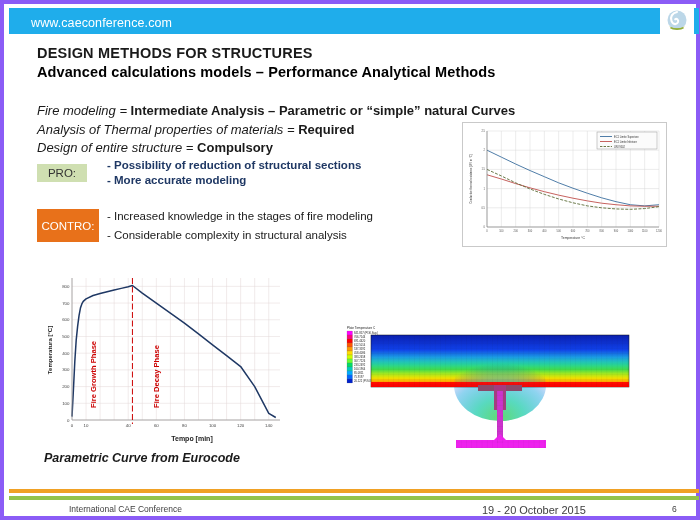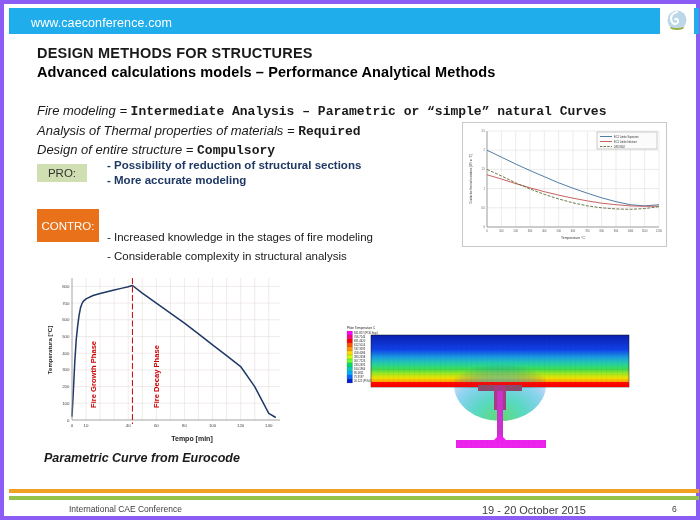--- a/index.html
+++ b/index.html
@@ -18,31 +18,31 @@
   .hdr-logo svg{display:block;}
 
   
   .h1{position:absolute;left:33px;top:41px;font-size:14.5px;font-weight:bold;color:#1a1a1a;letter-spacing:.2px;}
   .h2{position:absolute;left:33px;top:60px;font-size:14.5px;font-weight:bold;color:#000000;letter-spacing:.1px;}
 
   
   .defs{position:absolute;left:33px;top:98px;width:520px;}
   .defline{font-size:13px;line-height:18.5px;color:#1a1a1a;white-space:nowrap;}
   .defline .it{font-style:italic;font-weight:normal;}
-  .defline .bd{font-weight:bold;font-style:normal;font-family:Liberation Mono, monospace;}
+  .defline .bd{font-weight:bold;font-style:normal;}
 
   
   .badge{position:absolute;display:flex;align-items:center;justify-content:center;
          font-size:11.5px;box-sizing:border-box;}
   .badge-pro{left:33px;top:160px;width:50px;height:18px;background:#cfdfb1;color:#333333;}
   .badge-contro{left:33px;top:205px;width:62px;height:33px;background:#e8711a;color:#ffffff;}
 
   .pro-list{position:absolute;left:103px;top:154px;}
   .pro-list div{font-size:11.5px;font-weight:bold;color:#1f3864;line-height:15px;white-space:nowrap;}
-  .contro-list{position:absolute;left:103px;top:203px;margin-top:21px;}
+  .contro-list{position:absolute;left:103px;top:203px;}
   .contro-list div{font-size:11.5px;color:#1a1a1a;line-height:19px;white-space:nowrap;}
 
   
   .mini{position:absolute;left:458px;top:118px;width:205px;height:125px;background:#ffffff;
         border:1px solid #c9c9c9;box-sizing:border-box;}
   .mini svg{display:block;}
 
   
   .param{position:absolute;left:38px;top:264px;width:248px;height:180px;background:#ffffff;}
   .param svg{display:block;}

